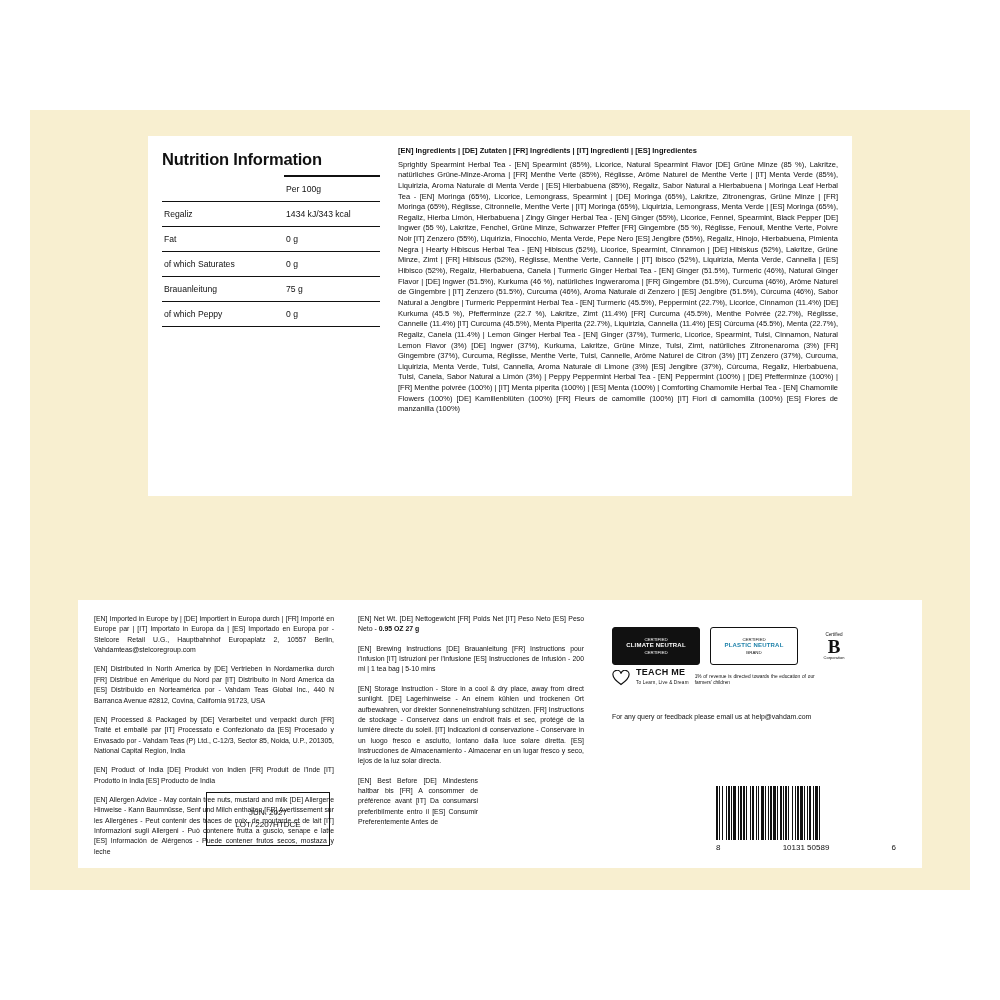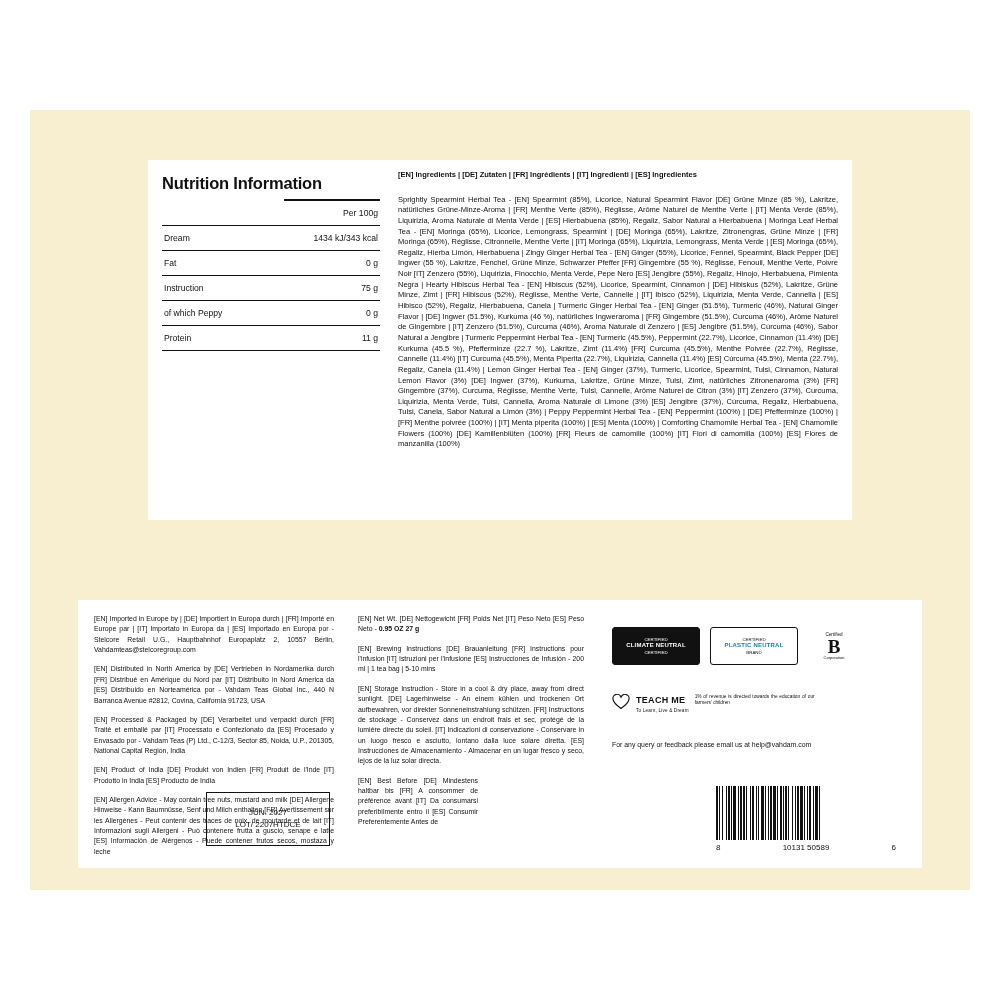--- a/index.html
+++ b/index.html
@@ -12,21 +12,21 @@
   .label{
     position:absolute;
     left:30px;top:110px;
     width:940px;height:780px;
     background:#f8efd0;
     box-sizing:border-box;
   }
   
   .top-panel{
     position:absolute;
-    left:148px;top:160px;
+    left:148px;top:136px;
     width:704px;height:360px;
     background:#ffffff;
     box-sizing:border-box;
     display:flex;
   }
   .nutrition{
     width:240px;
     padding:10px 8px 0 14px;
     box-sizing:border-box;
   }
@@ -43,33 +43,33 @@
     font-size:8.6px;
     color:#111;
   }
   table.nut td{
     border-top:1px solid #111;
     padding:7px 2px 7px 2px;
     vertical-align:middle;
   }
   table.nut tr.head td{border-top:2px solid #111;}
   table.nut tr:last-child td{border-bottom:1px solid #111;}
-  td.val{text-align:right;width:44%;}
+  td.val{text-align:left;width:44%;}
   td.ind{padding-left:12px;}
   .nut-head-blank{border-top:none !important;}
   .ingredients{
     flex:1;
     padding:10px 14px 8px 10px;
     box-sizing:border-box;
     font-size:7.5px;
     line-height:1.42;
     text-align:justify;
     color:#111;
   }
-  .ingredients .hdr{display:block;font-weight:bold;margin-bottom:14px;}
+  .ingredients .hdr{display:block;font-weight:bold;margin-bottom:3px;}
 
   
   .bottom-panel{
     position:absolute;
     left:78px;top:600px;
     width:844px;height:268px;
     background:#ffffff;
     box-sizing:border-box;
     display:flex;
   }
@@ -104,21 +104,21 @@
   .bcorp{
     border:none;width:52px;height:40px;
     display:flex;flex-direction:column;align-items:center;justify-content:center;
     font-size:5px;text-align:center;color:#111;line-height:1.15;
   }
   .bcorp .bletter{
     font-size:19px;font-weight:bold;line-height:1;
     font-family:"Liberation Serif", serif;
   }
   .teach{
-    display:flex;align-items:flex-start;gap:6px;margin-top:28px;
+    display:flex;align-items:flex-end;gap:6px;margin-top:0;
   }
   .teach-txt .t1{font-size:9px;font-weight:bold;letter-spacing:.3px;}
   .teach-txt .t2{font-size:4.6px;letter-spacing:.2px;}
   .revenue{font-size:4.8px;line-height:1.3;color:#111;width:120px;}
   .query{margin-top:26px;font-size:6.9px;line-height:1.5;}
 
   
   .bb-box{
     position:absolute;
     border:1px solid #111;
@@ -148,38 +148,38 @@
 
   <div class="nutrition">
     <h2>Nutrition Information</h2>
     <table class="nut">
       <tbody>
         <tr class="head">
           <td class="nut-head-blank"></td>
           <td class="val">Per 100g</td>
         </tr>
         <tr>
-          <td>Dream</td>
+          <td>Regaliz</td>
           <td class="val">1434 kJ/343 kcal</td>
         </tr>
         <tr>
           <td>Fat</td>
           <td class="val">0 g</td>
         </tr>
         <tr>
-          <td>Instruction</td>
+          <td class="ind">of which Saturates</td>
+          <td class="val">0 g</td>
+        </tr>
+        <tr>
+          <td>Brauanleitung</td>
           <td class="val">75 g</td>
         </tr>
         <tr>
           <td class="ind">of which Peppy</td>
           <td class="val">0 g</td>
-        </tr>
-        <tr>
-          <td>Protein</td>
-          <td class="val">11 g</td>
         </tr>
       </tbody>
     </table>
   </div>
 
   <div class="ingredients">
     <span class="hdr">[EN] Ingredients | [DE] Zutaten | [FR] Ingrédients | [IT] Ingredienti | [ES] Ingredientes</span>
     <span>Sprightly Spearmint Herbal Tea - [EN] Spearmint (85%), Licorice, Natural Spearmint Flavor [DE] Grüne Minze (85 %), Lakritze, natürliches Grüne-Minze-Aroma | [FR] Menthe Verte (85%), Réglisse, Arôme Naturel de Menthe Verte | [IT] Menta Verde (85%), Liquirizia, Aroma Naturale di Menta Verde | [ES] Hierbabuena (85%), Regaliz, Sabor Natural a Hierbabuena | Moringa Leaf Herbal Tea - [EN] Moringa (65%), Licorice, Lemongrass, Spearmint | [DE] Moringa (65%), Lakritze, Zitronengras, Grüne Minze | [FR] Moringa (65%), Réglisse, Citronnelle, Menthe Verte | [IT] Moringa (65%), Liquirizia, Lemongrass, Menta Verde | [ES] Moringa (65%), Regaliz, Hierba Limón, Hierbabuena | Zingy Ginger Herbal Tea - [EN] Ginger (55%), Licorice, Fennel, Spearmint, Black Pepper [DE] Ingwer (55 %), Lakritze, Fenchel, Grüne Minze, Schwarzer Pfeffer [FR] Gingembre (55 %), Réglisse, Fenouil, Menthe Verte, Poivre Noir [IT] Zenzero (55%), Liquirizia, Finocchio, Menta Verde, Pepe Nero [ES] Jengibre (55%), Regaliz, Hinojo, Hierbabuena, Pimienta Negra | Hearty Hibiscus Herbal Tea - [EN] Hibiscus (52%), Licorice, Spearmint, Cinnamon | [DE] Hibiskus (52%), Lakritze, Grüne Minze, Zimt | [FR] Hibiscus (52%), Réglisse, Menthe Verte, Cannelle | [IT] Ibisco (52%), Liquirizia, Menta Verde, Cannella | [ES] Hibisco (52%), Regaliz, Hierbabuena, Canela | Turmeric Ginger Herbal Tea - [EN] Ginger (51.5%), Turmeric (46%), Natural Ginger Flavor | [DE] Ingwer (51.5%), Kurkuma (46 %), natürliches Ingweraroma | [FR] Gingembre (51.5%), Curcuma (46%), Arôme Naturel de Gingembre | [IT] Zenzero (51.5%), Curcuma (46%), Aroma Naturale di Zenzero | [ES] Jengibre (51.5%), Cúrcuma (46%), Sabor Natural a Jengibre | Turmeric Peppermint Herbal Tea - [EN] Turmeric (45.5%), Peppermint (22.7%), Licorice, Cinnamon (11.4%) [DE] Kurkuma (45.5 %), Pfefferminze (22.7 %), Lakritze, Zimt (11.4%) [FR] Curcuma (45.5%), Menthe Poivrée (22.7%), Réglisse, Cannelle (11.4%) [IT] Curcuma (45.5%), Menta Piperita (22.7%), Liquirizia, Cannella (11.4%) [ES] Cúrcuma (45.5%), Menta (22.7%), Regaliz, Canela (11.4%) | Lemon Ginger Herbal Tea - [EN] Ginger (37%), Turmeric, Licorice, Spearmint, Tulsi, Cinnamon, Natural Lemon Flavor (3%) [DE] Ingwer (37%), Kurkuma, Lakritze, Grüne Minze, Tulsi, Zimt, natürliches Zitronenaroma (3%) [FR] Gingembre (37%), Curcuma, Réglisse, Menthe Verte, Tulsi, Cannelle, Arôme Naturel de Citron (3%) [IT] Zenzero (37%), Curcuma, Liquirizia, Menta Verde, Tulsi, Cannella, Aroma Naturale di Limone (3%) [ES] Jengibre (37%), Cúrcuma, Regaliz, Hierbabuena, Tulsi, Canela, Sabor Natural a Limón (3%) | Peppy Peppermint Herbal Tea - [EN] Peppermint (100%) | [DE] Pfefferminze (100%) | [FR] Menthe poivrée (100%) | [IT] Menta piperita (100%) | [ES] Menta (100%) | Comforting Chamomile Herbal Tea - [EN] Chamomile Flowers (100%) [DE] Kamillenblüten (100%) [FR] Fleurs de camomille (100%) [IT] Fiori di camomilla (100%) [ES] Flores de manzanilla (100%)</span>
   </div>
 </div>

